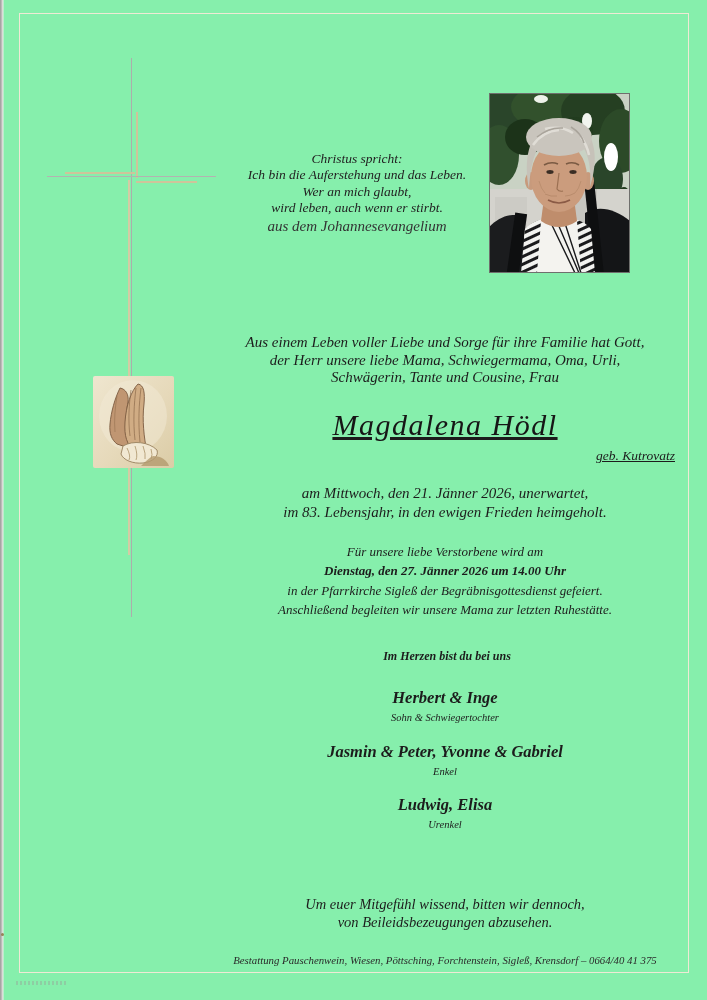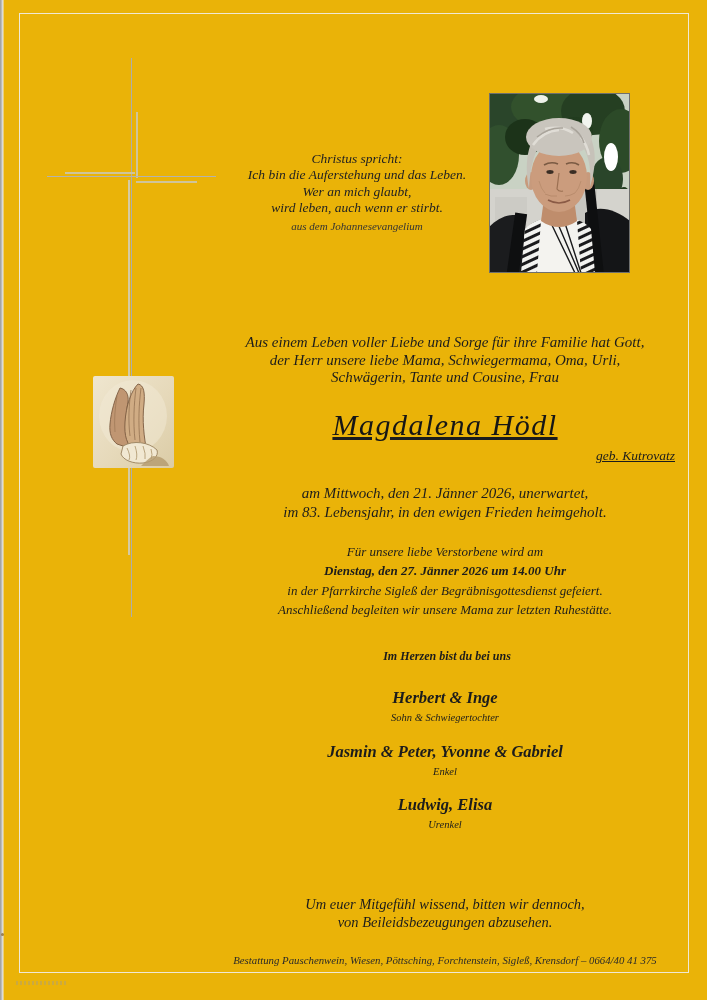--- a/index.html
+++ b/index.html
@@ -1,19 +1,19 @@
 <!DOCTYPE html>
 <html><head>
 <meta charset="utf-8">
 <style>
   html,body{margin:0;padding:0;background:#e8e8e8;}
   .page{
     position:relative;
     width:707px;height:1000px;
-    background:#eab308;
+    background:#86efac;
     overflow:hidden;
     font-family:"Liberation Serif","DejaVu Serif",serif;
     color:#1c1c1c;
   }
   .scan-edge{
     position:absolute;left:0;top:0;width:4px;height:1000px;
     background:linear-gradient(90deg,#9a9a98 0,#c6c6c4 2px,#eeeeec 3px,transparent 4px);
   }
   .scan-speck{position:absolute;left:1px;top:933px;width:3px;height:3px;background:#8a6a3a;border-radius:50%;opacity:.8;}
   .frame{
@@ -29,21 +29,21 @@
   .h-gray{left:47px;top:176px;width:169px;height:1px;background:#b3b3b1;}
   .h-tan-right{left:136px;top:181px;width:61px;height:2px;background:#cfc49a;}
   
   .portrait{position:absolute;left:489px;top:93px;width:141px;height:180px;}
   .portrait svg{display:block;}
   .hands{position:absolute;left:93px;top:376px;width:81px;height:92px;}
   
   .tb{position:absolute;text-align:center;font-style:italic;}
   .tb div{white-space:nowrap;}
   .quote{left:227px;top:151px;width:260px;font-size:13.5px;line-height:16.3px;color:#222;}
-  .quote .src{font-size:11px;padding-top:2px;color:#333;}
+  .quote .src{font-size:15px;padding-top:2px;color:#333;}
   .intro{left:215px;top:334px;width:460px;font-size:15px;line-height:17.6px;}
   .name-block{left:215px;top:408px;width:460px;text-decoration:underline;}
   .name{font-size:30px;letter-spacing:1.5px;font-style:italic;color:#161616;}
   .maiden{font-size:13.5px;padding-top:6px;text-align:right;}
   .death{left:215px;top:484px;width:460px;font-size:15px;line-height:18.5px;}
   .service{left:215px;top:542px;width:460px;font-size:13px;line-height:19.3px;}
   .bold{font-weight:bold;}
   .remembrance{left:217px;top:649px;width:460px;font-size:12px;font-weight:bold;}
   .mourner-names{font-size:16.5px;font-weight:bold;}
   .mourner-rel{font-size:10.5px;padding-top:4px;}

